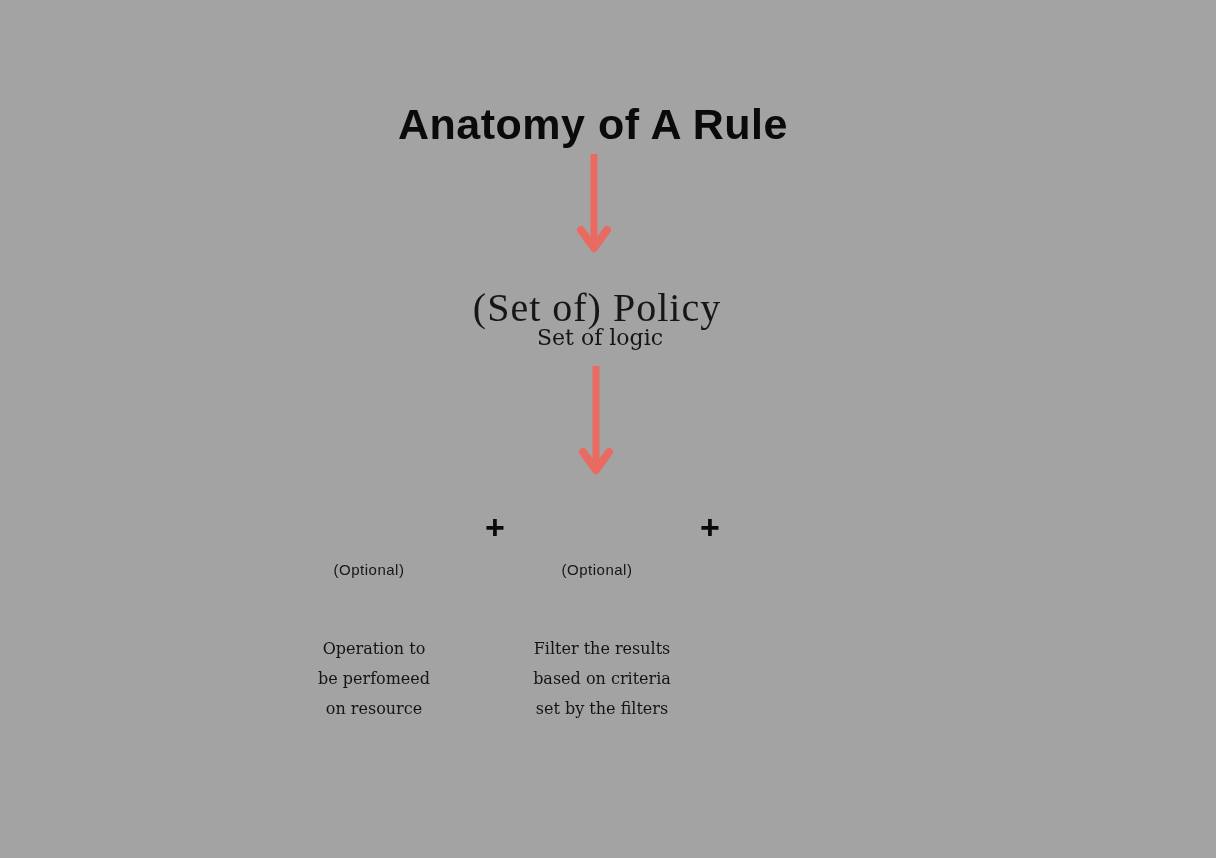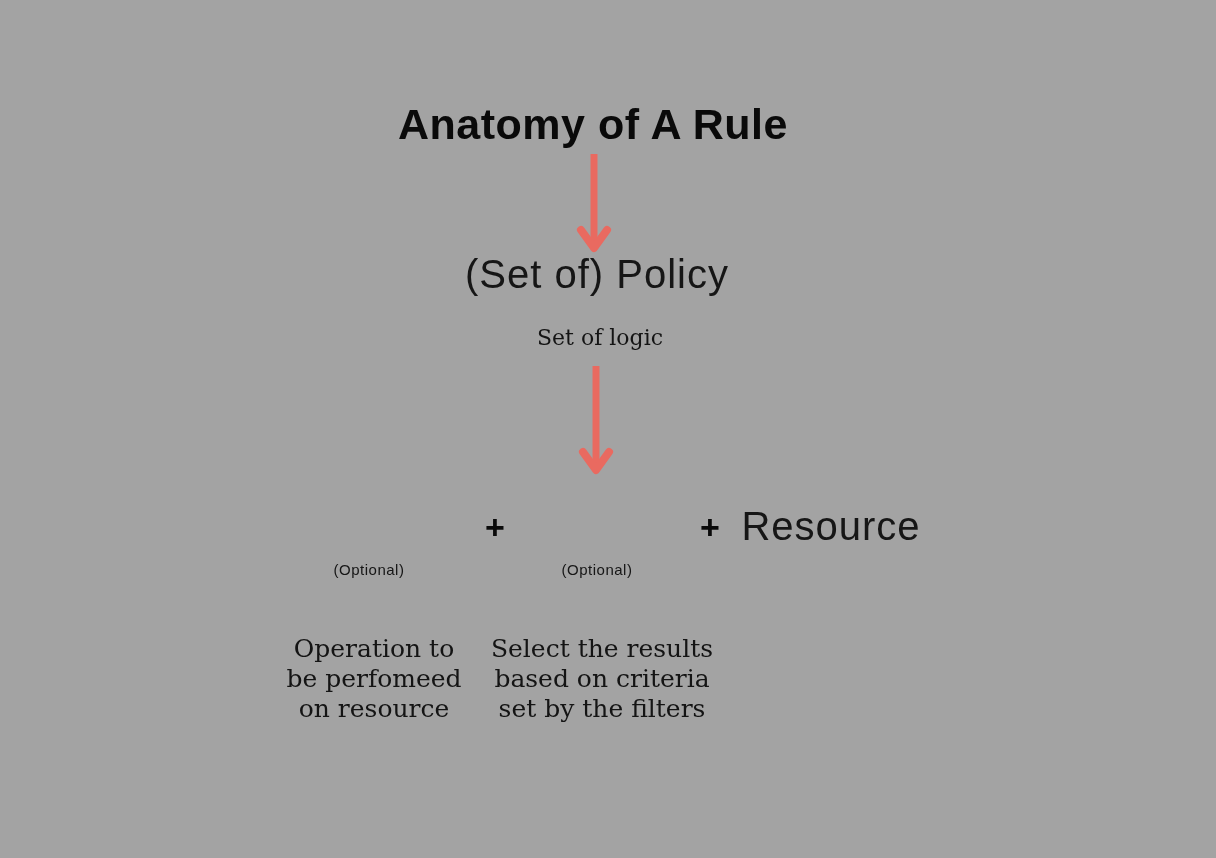--- a/index.html
+++ b/index.html
@@ -36,54 +36,53 @@
     font-weight: 700;
     font-size: 34px;
     color: #0a0a0a;
   }
   .serif {
     font-family: "DejaVu Serif", "Liberation Serif", serif;
     color: #141414;
   }
   .sublabel { font-size: 22px; }
   .desc {
-    font-size: 25px;
+    font-size: 16px;
     line-height: 30px;
     text-align: center;
     white-space: pre-line;
   }
   .arrow { position: absolute; }
 </style>
 </head>
 <body>
 
 <div class="canvas">
 
   <div class="abs title" style="left:593px; top:100px;">Anatomy of A Rule</div>
 
   <svg class="arrow" style="left:574px; top:154px;" width="40" height="104" viewBox="0 0 40 104">
     <line x1="20" y1="0" x2="20" y2="90" stroke-width="7" stroke="#E96A60"></line>
     <polyline points="7,76 20,94 33,76" fill="none" stroke-width="8" stroke-linecap="round" stroke-linejoin="round" stroke="#E96A60"></polyline>
   </svg>
 
-  <div class="abs geo-light big" style="left:597px; top:252px;">(Set of) Policy</div>
+  <div class="abs geo-light big" style="left:597px; top:284px;font-family:Liberation Serif, serif;">(Set of) Policy</div>
   <div class="abs serif sublabel" style="left:600px; top:325px;">Set of logic</div>
 
   <svg class="arrow" style="left:576px; top:366px;" width="40" height="114" viewBox="0 0 40 114">
     <line x1="20" y1="0" x2="20" y2="100" stroke-width="7" stroke="#E96A60"></line>
     <polyline points="7,86 20,104 33,86" fill="none" stroke-width="8" stroke-linecap="round" stroke-linejoin="round" stroke="#E96A60"></polyline>
   </svg>
 
   <div class="abs plus" style="left:495px; top:508px;">+</div>
   <div class="abs plus" style="left:710px; top:508px;">+</div>
-  <div class="abs geo-light big" style="left:831px; top:504px;">Resource</div>
 
   <div class="abs geo-light optional" style="left:369px; top:561px;">(Optional)</div>
   <div class="abs geo-light optional" style="left:597px; top:561px;">(Optional)</div>
 
   <div class="abs serif desc" style="left:374px; top:634px;">Operation to
 be perfomeed
 on resource</div>
-  <div class="abs serif desc" style="left:602px; top:634px;">Select the results
+  <div class="abs serif desc" style="left:602px; top:634px;">Filter the results
 based on criteria
 set by the filters</div>
 
 </div>
 
 </body></html>

